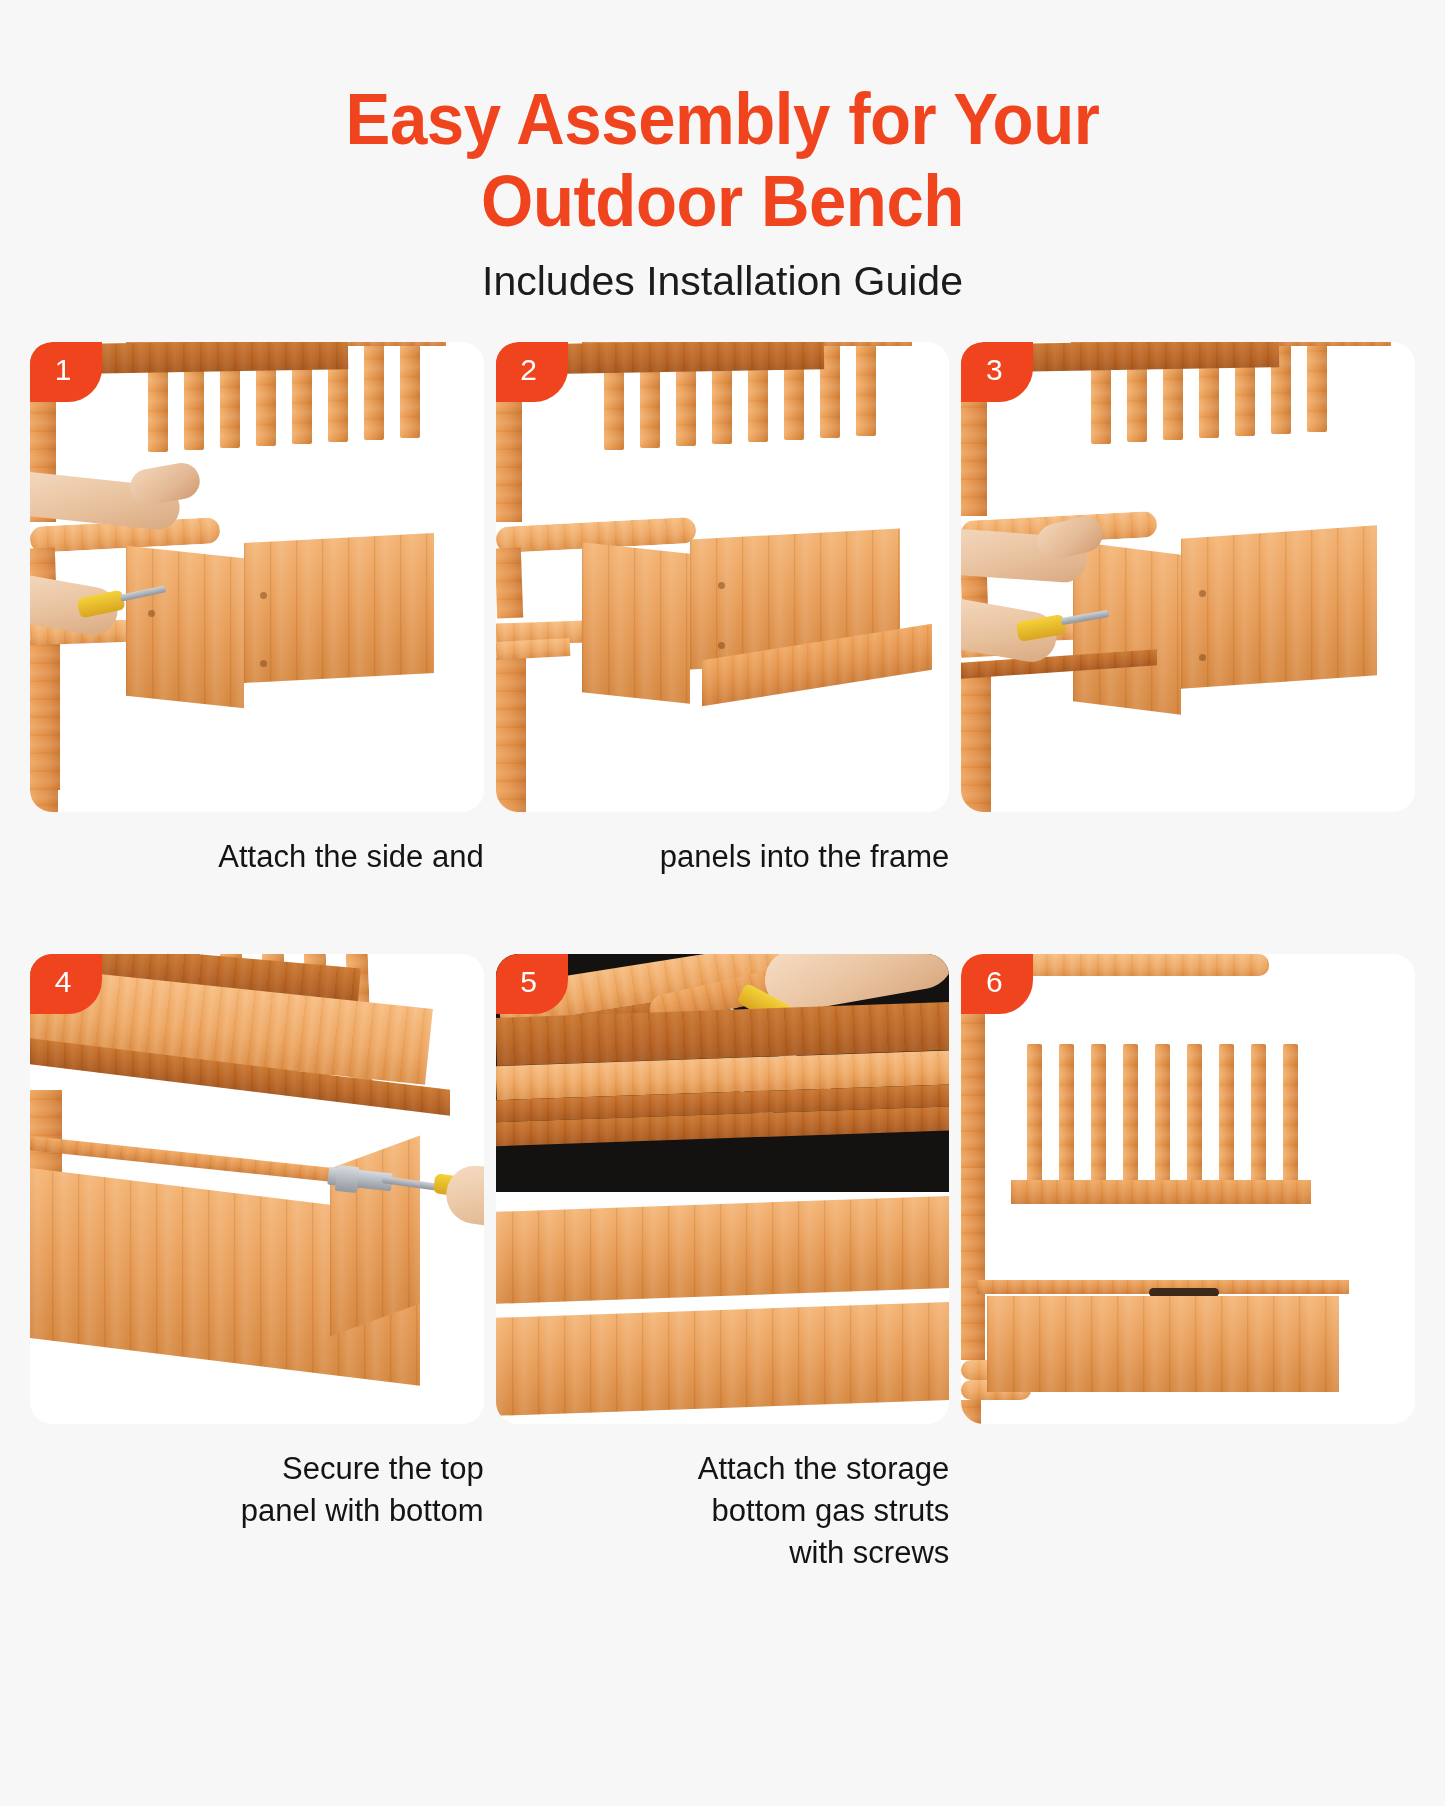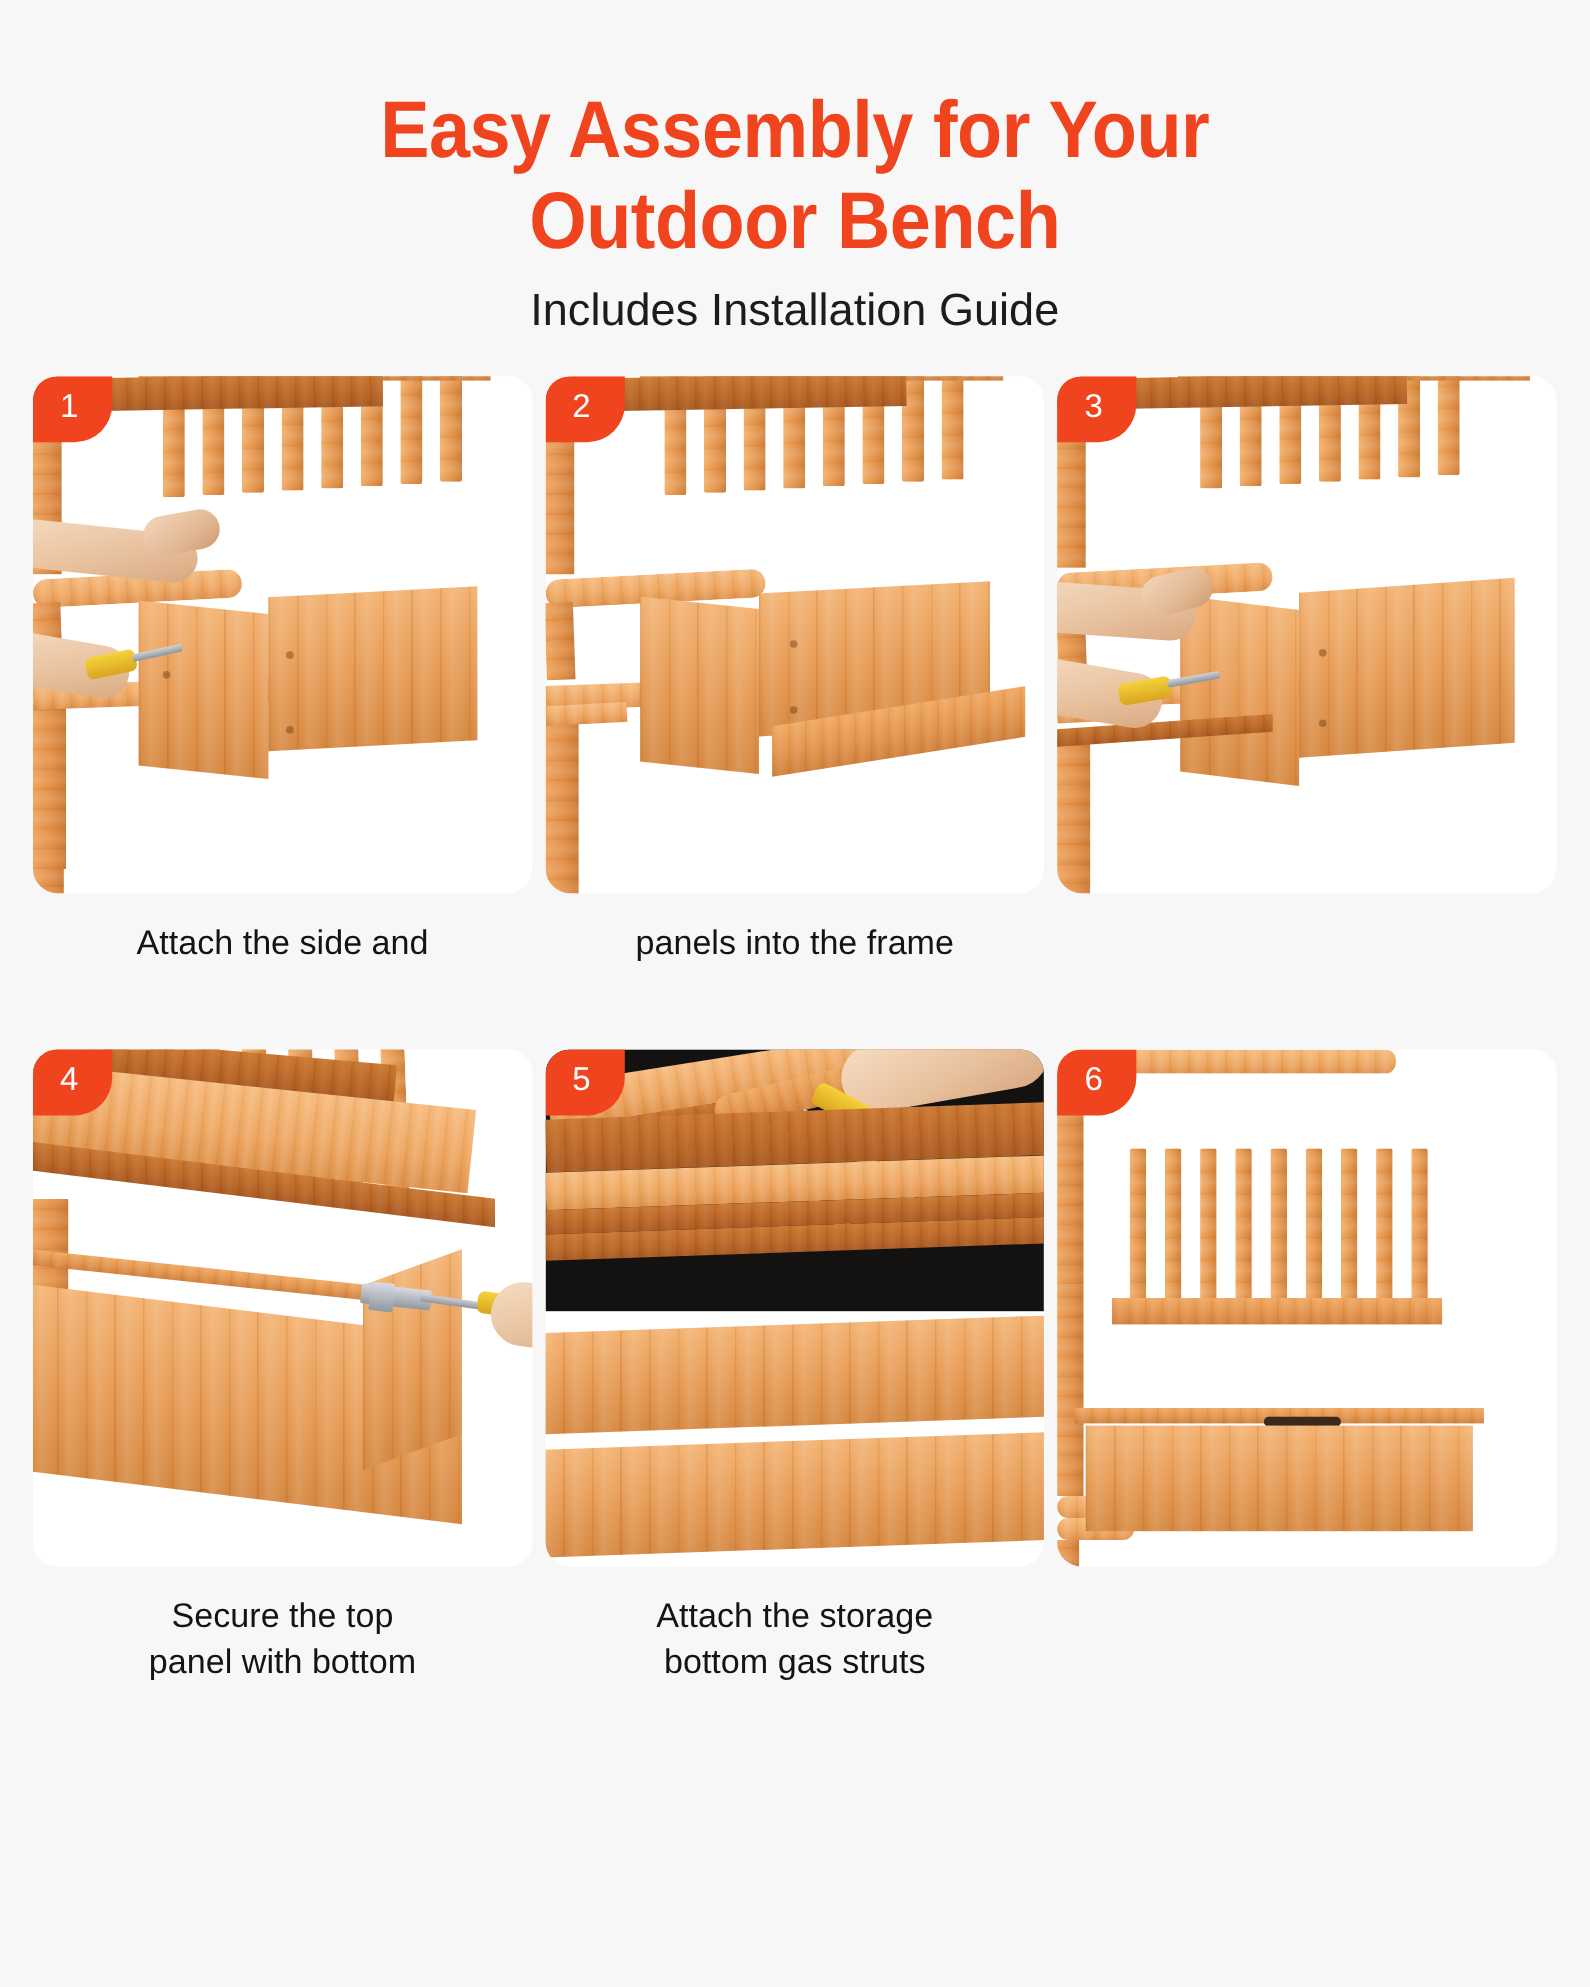--- a/index.html
+++ b/index.html
@@ -77,21 +77,21 @@
 
   .caption {
     margin-top: 24px;
     text-align: center;
     color: #141414;
     font-size: 31px;
     line-height: 42px;
     font-weight: 400;
     min-height: 96px;
   }
-  .cap-line { display: block; }
+  .cap-line { display: block; text-align: right; }
 
   
   .scene { position: absolute; inset: 0; }
 
   .wd {
     position: absolute;
     background-image:
       repeating-linear-gradient(90deg,
         rgba(120,60,20,0.11) 0px, rgba(120,60,20,0.0) 2px,
         rgba(255,255,255,0.10) 7px, rgba(120,60,20,0.0) 15px),
@@ -383,20 +383,21 @@
         <div class="wd-dark" style="left:-10px;top:338px;width:470px;height:22px;transform:skewY(-2deg);"></div>
 
         <div class="panelbox" style="left:-10px;top:356px;width:470px;height:98px;transform:skewY(-2deg);"></div>
         <div class="wd-dark" style="left:-10px;top:448px;width:470px;height:24px;transform:skewY(-2deg);"></div>
       </div>
       <div class="badge">5</div>
     </div>
     <div class="caption">
       <span class="cap-line">Attach the storage</span>
       <span class="cap-line">bottom gas struts</span>
+      <span class="cap-line">with screws</span>
     </div>
   </div>
 
   <div class="step" style="margin-top:22px;">
     <div class="photo">
       <div class="scene">
 
         <div class="wd-light" style="left:44px;top:68px;width:308px;height:22px;border-radius:10px;"></div>
 
         <div class="slat" style="left:66px;top:90px;width:15px;height:142px;"></div>

